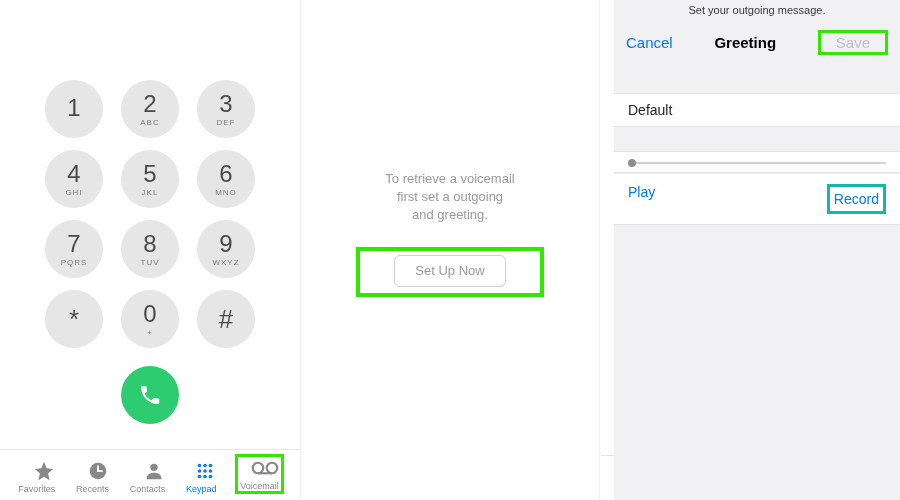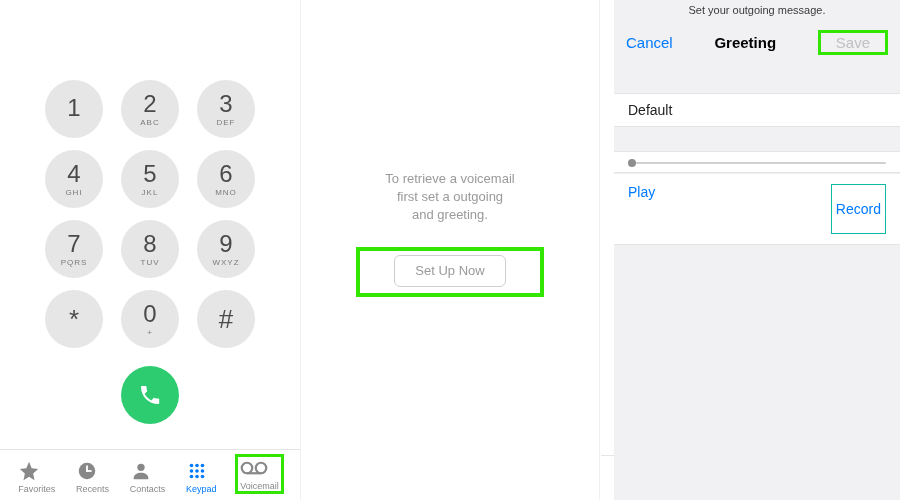--- a/index.html
+++ b/index.html
@@ -39,21 +39,21 @@
   .tab-bar {
     position: absolute; bottom: 4px; left: 0; width: 100%;
     display: flex; justify-content: space-around; align-items: flex-end;
     padding: 4px 8px 2px 8px;
     border-top: 1px solid #e5e5e5;
     background:#fff;
   }
   .tab-bar.left-tb { width: 300px; left: 0; }
   .tab-bar.mid-tb  { width: 300px; left: 300px; }
   .tab {
-    display: flex; flex-direction: column; align-items: flex-start; gap: 2px;
+    display: flex; flex-direction: column; align-items: flex-end; gap: 2px;
     font-size: 9px; color: #888; cursor: pointer;
     padding: 0 2px;
   }
   .tab.active { color: #007aff; }
   .tab.active svg, .tab.active .glyph { fill: #007aff; color:#007aff; }
   .tab svg { fill: #888; }
 
   .highlight {
     border: 3px solid #33e600;
   }
@@ -104,21 +104,21 @@
   .r-check { color:#007aff; font-size:16px; }
   .r-spacer { height:24px; }
   .r-slider-block { background:#fff; border-top:1px solid #e5e5e5; border-bottom:1px solid #e5e5e5; padding:10px 14px 8px 14px;}
   .r-slider { height:2px; background:#d0d0d0; position:relative; border-radius:1px;}
   .r-slider .knob { position:absolute; left:0; top:-3px; width:8px; height:8px; border-radius:50%; background:#8e8e8e;}
   .r-controls {
     background:#fff; border-top:1px solid #eee; border-bottom:1px solid #e5e5e5;
     display:flex; justify-content:space-between; padding:10px 14px;
   }
   .r-play { color:#007aff; font-size:14px; cursor:pointer;}
-  .r-record-wrap { border:1px solid #14b8a6; padding:16px 4px;}
+  .r-record-wrap { border:3px solid #14b8a6; padding:4px 4px;}
   .r-record { color:#007aff; font-size:14px; cursor:pointer;}
 </style>
 </head>
 <body>
 
 <div class="panel-left">
   <div class="keypad">
     <div class="keypad-row">
       <div class="key">
           <span class="key-digit">1</span>

